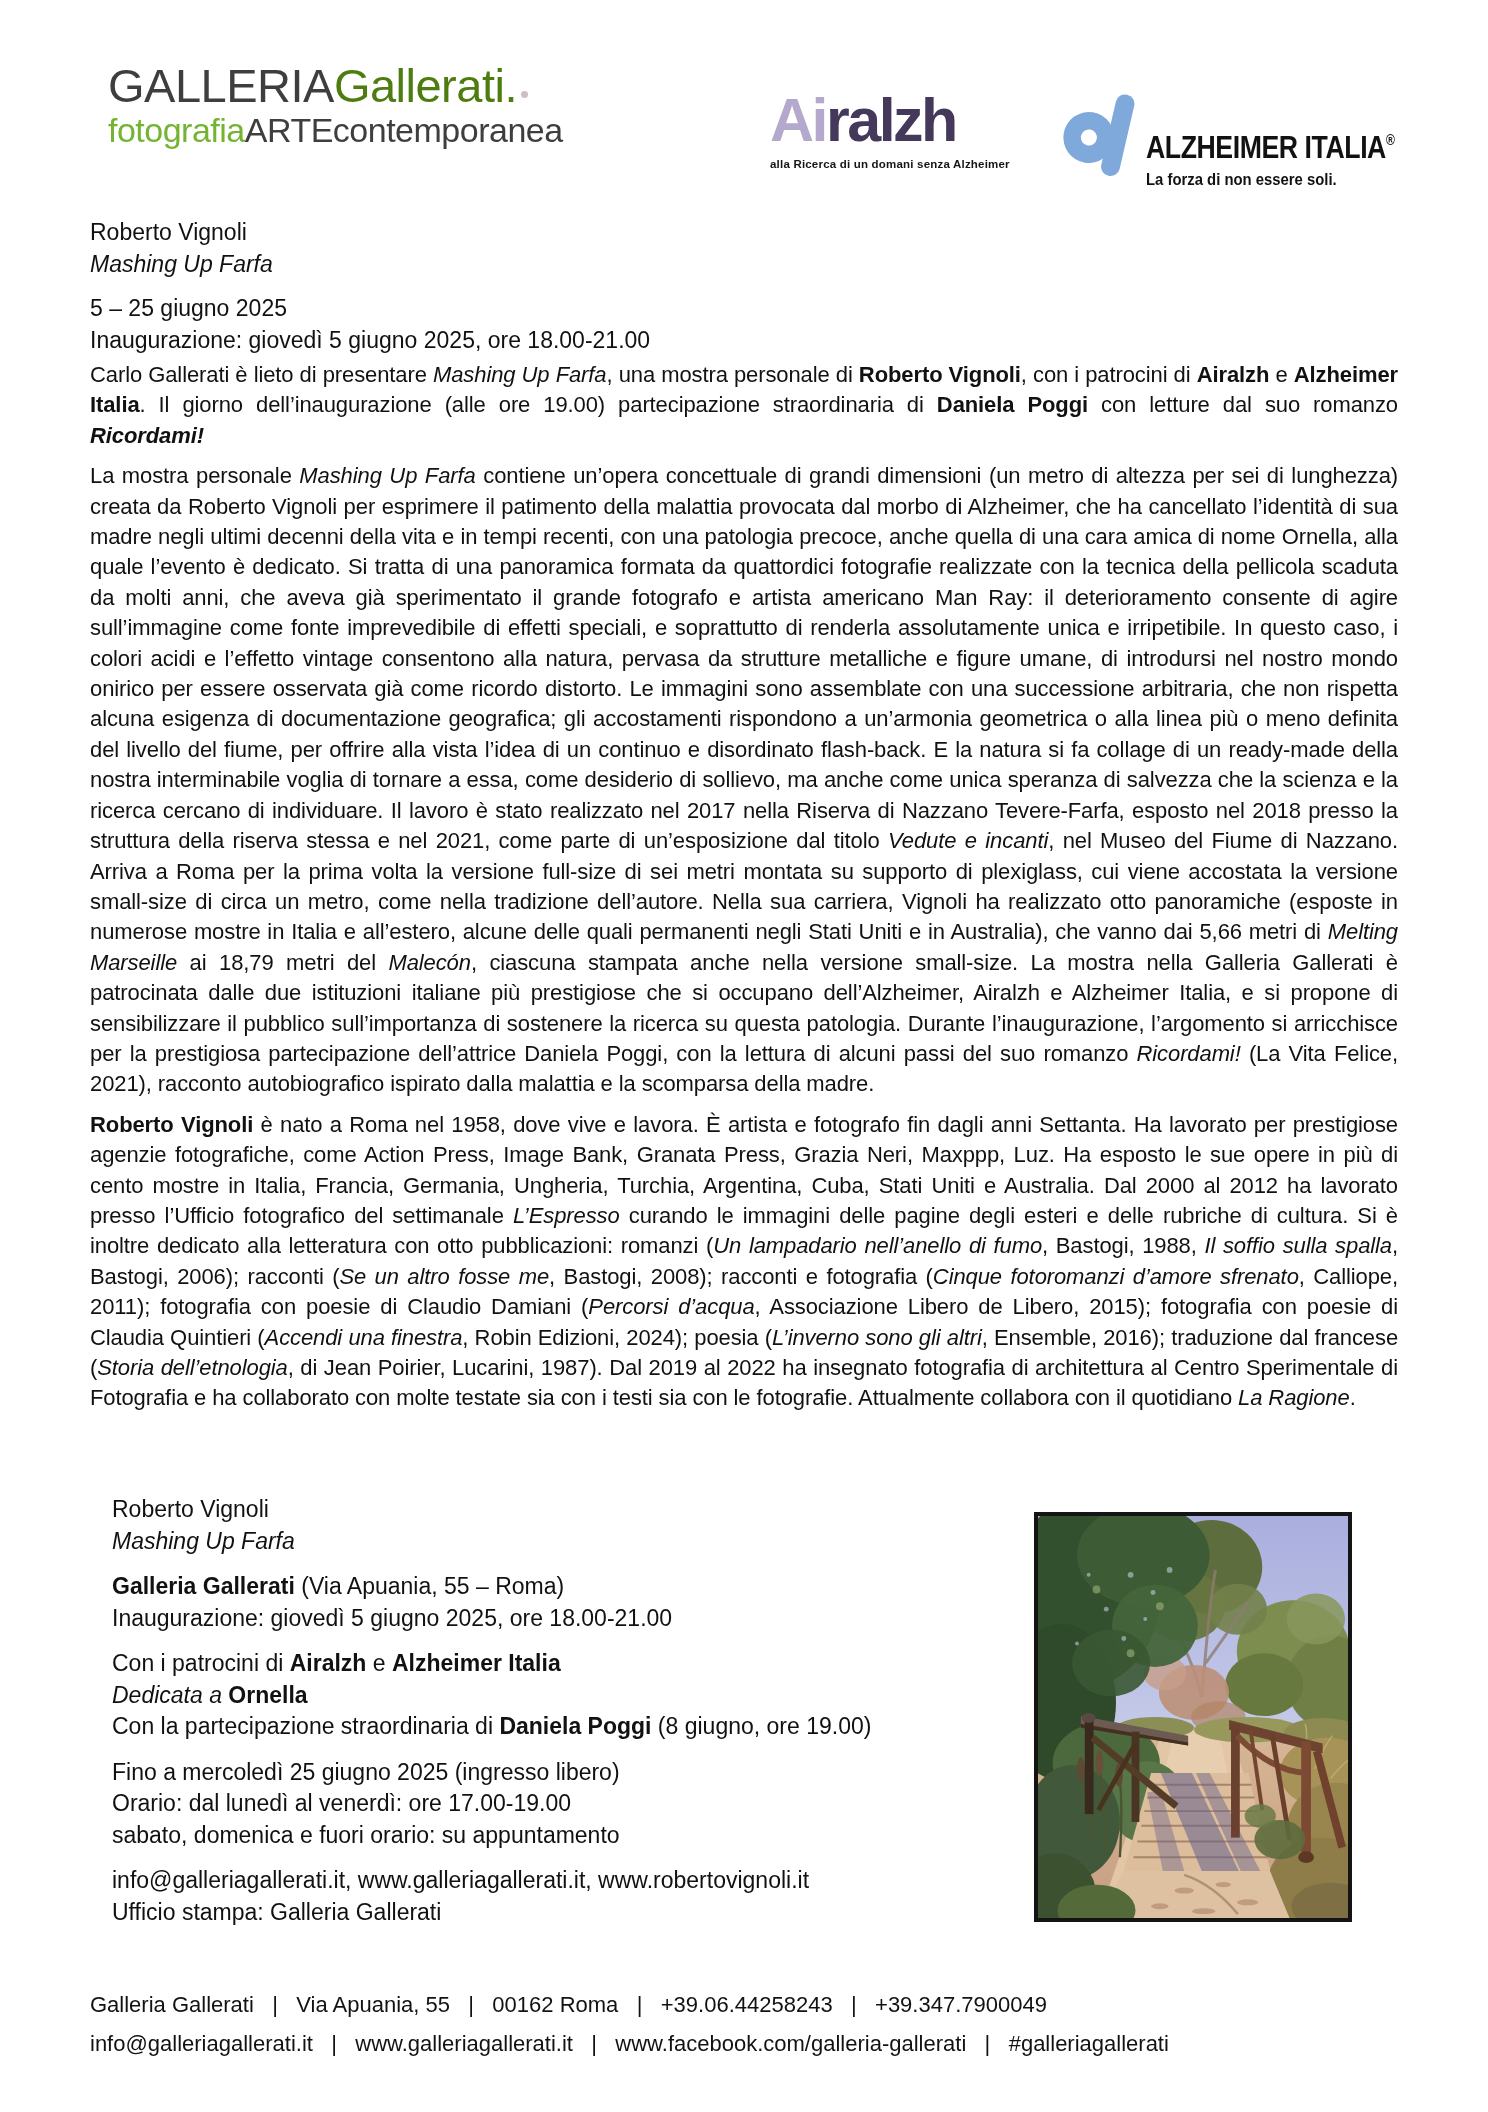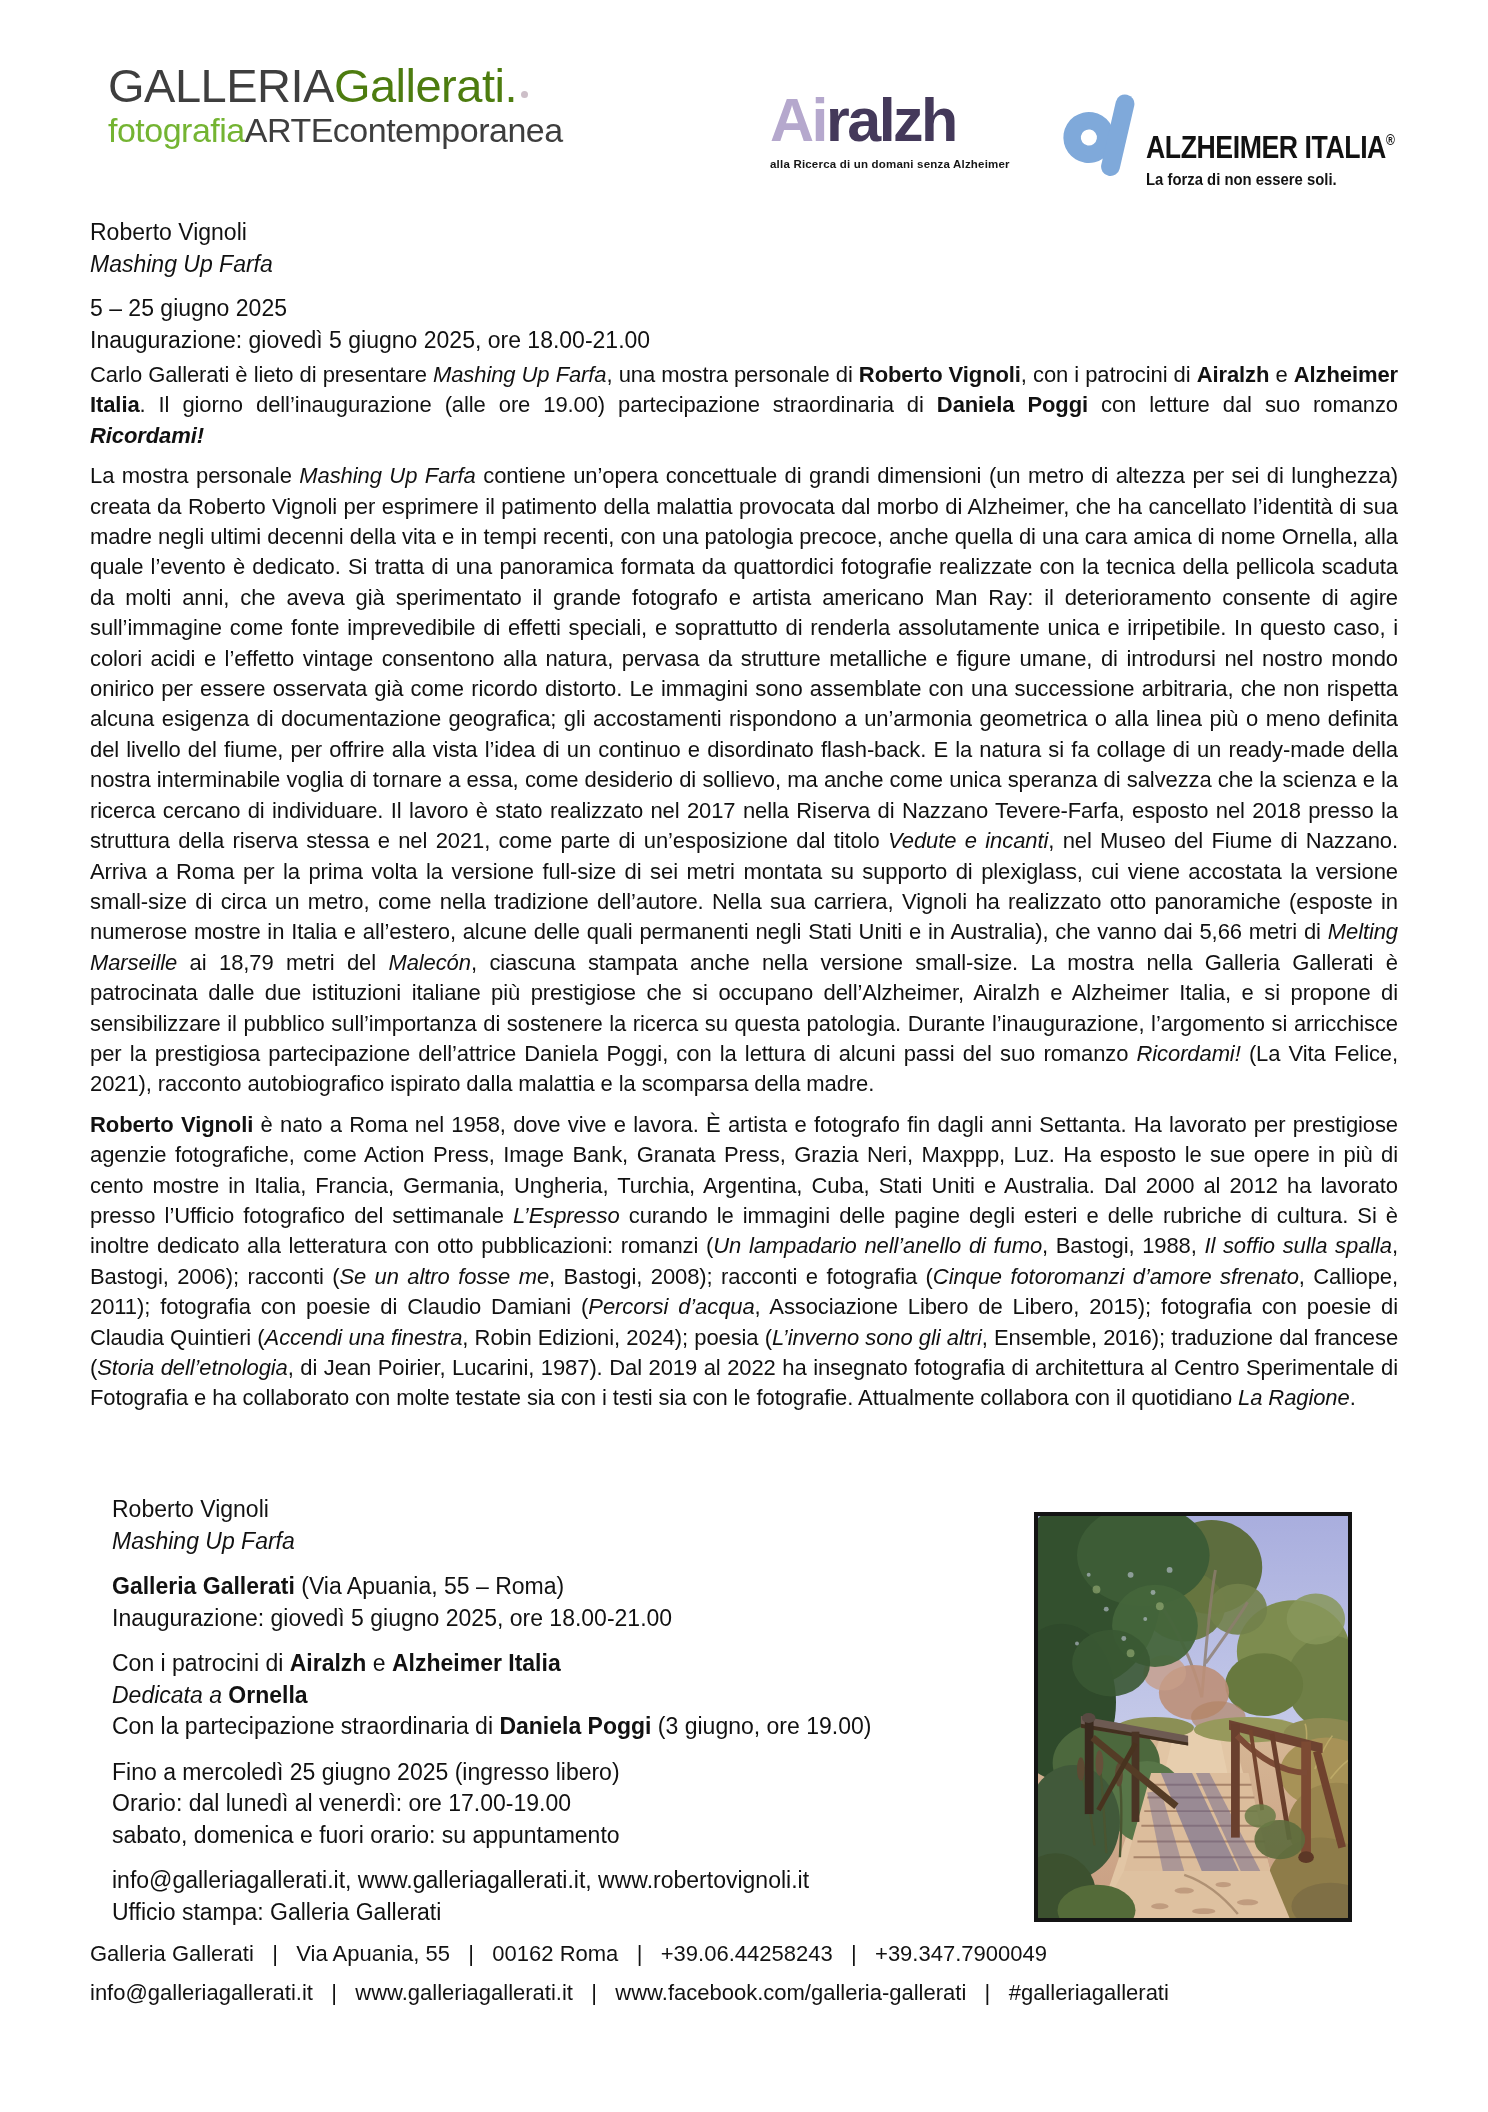--- a/index.html
+++ b/index.html
@@ -44,21 +44,21 @@
   
   .details-block { position:absolute; left:112px; top:1494px; font-size:23px; line-height:31.5px; }
   .details-block .info-line.blank { height:14px; }
 
   
   .photo { position:absolute; left:1034px; top:1512px; width:318px; height:410px;
            border:4px solid #141414; background:#cfd3e8; }
   .photo svg { display:block; width:100%; height:100%; }
 
   
-  .footer { position:absolute; left:90px; top:1934px; font-size:22px; line-height:39px; color:#121212; }
+  .footer { position:absolute; left:90px; top:1985px; font-size:22px; line-height:39px; color:#121212; }
 </style>
 </head>
 <body>
 
 <div class="page">
 
   <header>
 
     <div class="logo-gallerati">
       <div class="lg-line1">
@@ -108,21 +108,21 @@
 
   <section class="details-block">
       <div class="info-line"><span>Roberto Vignoli</span></div>
       <div class="info-line"><span class="i">Mashing Up Farfa</span></div>
       <div class="info-line blank"></div>
       <div class="info-line"><span class="b">Galleria Gallerati</span><span> (Via Apuania, 55 – Roma)</span></div>
       <div class="info-line"><span>Inaugurazione: giovedì 5 giugno 2025, ore 18.00-21.00</span></div>
       <div class="info-line blank"></div>
       <div class="info-line"><span>Con i patrocini di </span><span class="b">Airalzh</span><span> e </span><span class="b">Alzheimer Italia</span></div>
       <div class="info-line"><span class="i">Dedicata a </span><span class="b">Ornella</span></div>
-      <div class="info-line"><span>Con la partecipazione straordinaria di </span><span class="b">Daniela Poggi</span><span> (3 giugno, ore 19.00)</span></div>
+      <div class="info-line"><span>Con la partecipazione straordinaria di </span><span class="b">Daniela Poggi</span><span> (8 giugno, ore 19.00)</span></div>
       <div class="info-line blank"></div>
       <div class="info-line"><span>Fino a mercoledì 25 giugno 2025 (ingresso libero)</span></div>
       <div class="info-line"><span>Orario: dal lunedì al venerdì: ore 17.00-19.00</span></div>
       <div class="info-line"><span>sabato, domenica e fuori orario: su appuntamento</span></div>
       <div class="info-line blank"></div>
       <div class="info-line"><span>info@galleriagallerati.it, www.galleriagallerati.it, www.robertovignoli.it</span></div>
       <div class="info-line"><span>Ufficio stampa: Galleria Gallerati</span></div>
     </section>
 
   <figure class="photo">

